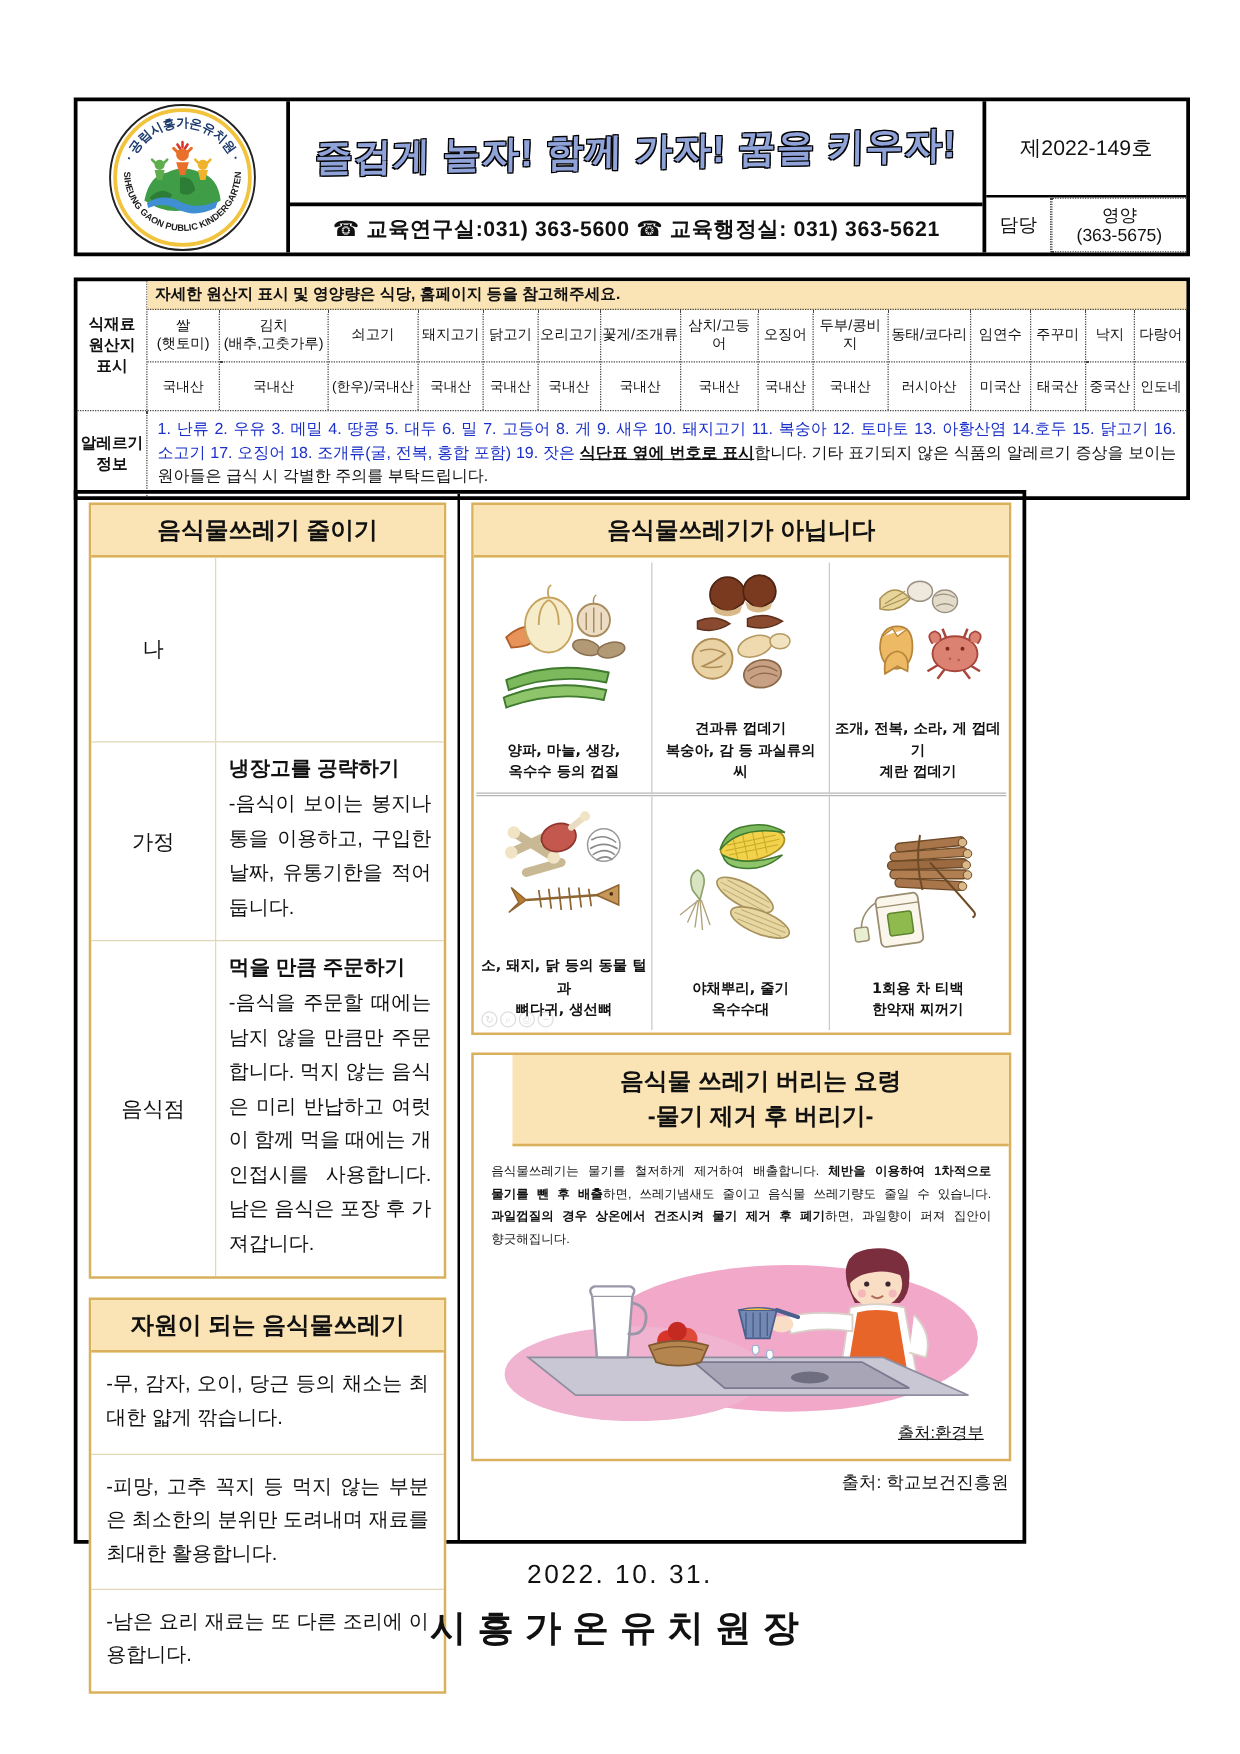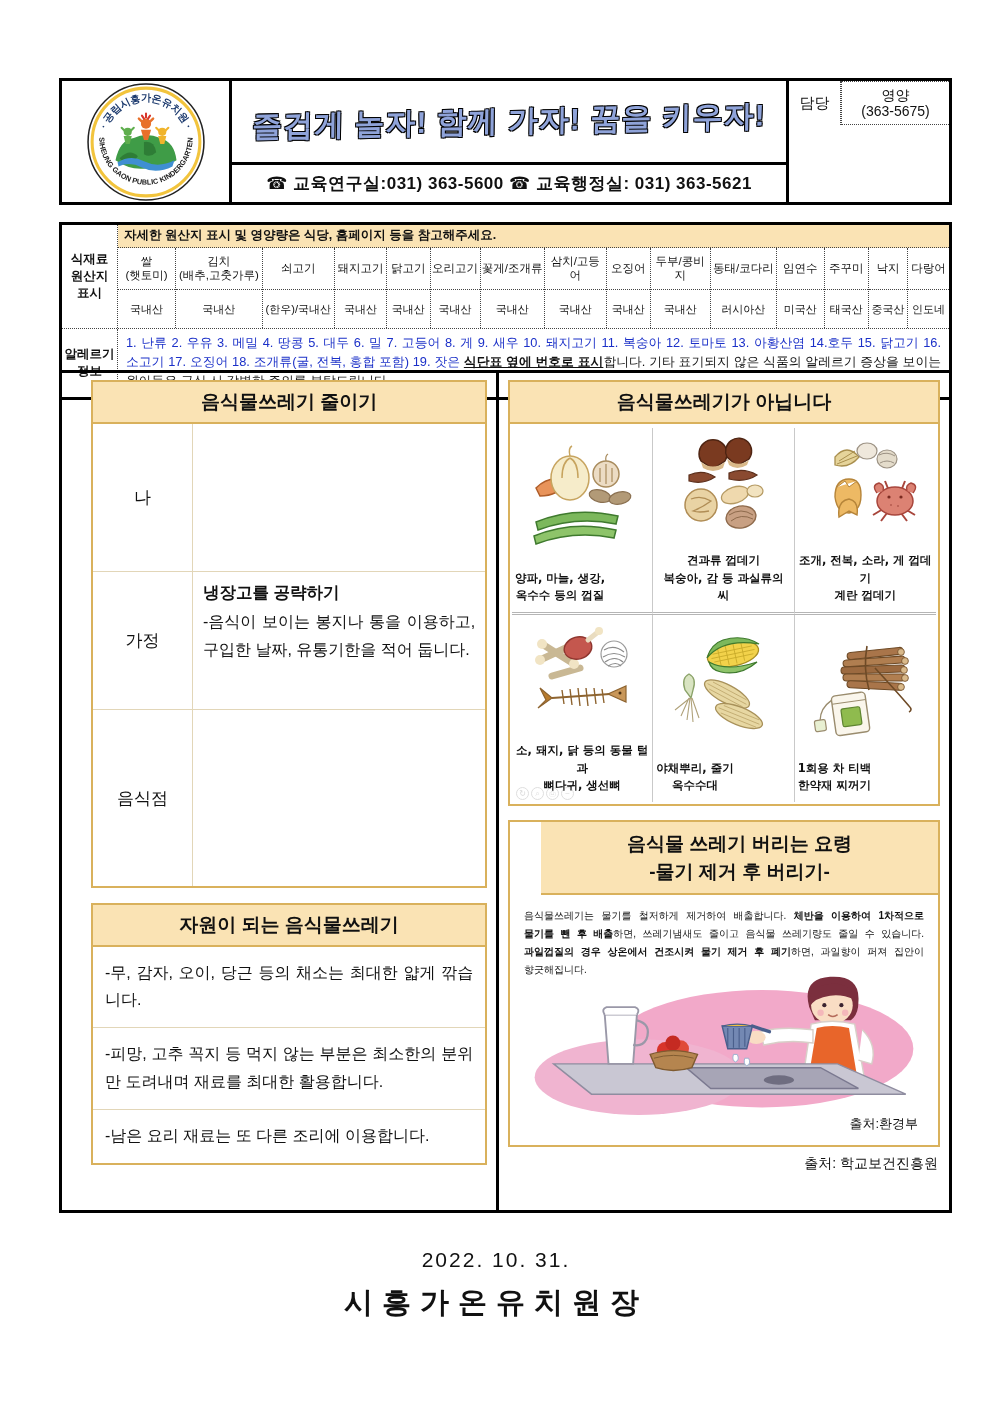--- a/index.html
+++ b/index.html
@@ -62,22 +62,22 @@
   }
   .allergy-row{ border-top:1px dotted #444; }
   .allergy-text{
     flex:1; font-size:12.8px; line-height:1.5; padding:4px 8px 6px; text-align:justify; word-break:keep-all;
   }
   .allergy-text .blue{ color:#1b30c8; }
   .allergy-text .ul{ font-weight:bold; text-decoration:underline; }
 
   
   .main-box{
-    position:absolute; left:59px; top:370px; width:893px; height:843px;
-    border:3px solid #000; display:flex;padding-left:20px;
+    position:absolute; left:59px; top:392px; width:762px; height:843px;
+    border:3px solid #000; display:flex;
   }
   .col-left{ width:437px; padding:7px 9px; }
   .main-divider{ width:3px; background:#000; }
   .col-right{ flex:1; padding:7px 9px; display:flex; flex-direction:column; }
 
   .gold-box{ border:2px solid #d9b15c; background:#fff; }
   .band{
     background:#fae3b4; text-align:center; font-weight:bold; font-size:19px;
     padding:7px 4px; border-bottom:2px solid #d9b15c;
   }
@@ -92,21 +92,21 @@
   .r-head{ font-weight:bold; font-size:16.5px; margin-bottom:4px; }
   .r-body{ font-size:16px; line-height:1.72; text-align:justify; word-break:break-all; }
 
   .resource-box{ margin-top:15px; }
   .res-item{ padding:12px 12px 14px; font-size:16px; line-height:1.7; text-align:justify; word-break:break-all; border-bottom:1px solid #e2d6b8;}
   .res-item:last-child{ border-bottom:none; }
 
   
   .nw-grid{ display:flex; flex-wrap:wrap; padding:4px 2px 2px; }
   .nw-cell{
-    width:33.33%; display:flex; flex-direction:column; align-items:flex-start; justify-content:flex-end;
+    width:33.33%; display:flex; flex-direction:column; align-items:center; justify-content:flex-end;
     border-right:1px solid #c9c9c9; padding:6px 3px 8px; position:relative; height:187px;
   }
   .nw-cell:nth-child(3n){ border-right:none; }
   .nw-cell.row1{ border-bottom:3px double #b5b5b5; }
   .nw-illus{ flex:1; display:flex; align-items:center; justify-content:center; width:100%; }
   .nw-cap{
     font-size:11.5px; font-weight:bold; text-align:center; line-height:1.5; margin-top:4px;
     font-family:"DejaVu Sans","Liberation Sans",sans-serif;
   }
   .viewer-icons{ position:absolute; left:4px; bottom:2px; display:flex; gap:2px; opacity:0.28; }
@@ -115,21 +115,21 @@
     font-size:8px; color:#777; display:flex; align-items:center; justify-content:center;
   }
 
   
   .disposal-box{ margin-top:14px; }
   .band2{ font-size:19px; line-height:1.45; padding:8px 4px;margin-left:31px; }
   .disposal-body{ padding:12px 14px 6px; position:relative; }
   .disposal-p{ font-size:10px; line-height:1.8; text-align:justify; word-break:keep-all; }
   .disposal-p .b{ font-weight:bold; }
   .disposal-illus{ display:flex; justify-content:flex-end; margin-top:-6px; }
-  .env-source{ text-align:right; font-size:13px; padding:0 6px 6px; }
+  .env-source{ text-align:right; font-size:13px; padding:0 6px 6px;text-decoration:underline; }
   .right-source{ text-align:right; font-size:14px; margin-top:8px; padding-right:2px; }
 
   
   .footer-date{
     position:absolute; top:1248px; left:0; width:100%;
     text-align:center; font-size:21px; letter-spacing:2px;
   }
   .footer-sign{
     position:absolute; top:1283px; left:0; width:100%;
     text-align:center; font-size:29px; font-weight:bold; letter-spacing:9px;
@@ -175,20 +175,21 @@
         </g>
       </svg>
     </div>
     <div class="mid-cell">
       <div class="slogan-area">
         <div class="slogan">즐겁게 놀자! 함께 가자! 꿈을 키우자!</div>
       </div>
       <div class="phone-row">☎ 교육연구실:031) 363-5600  ☎ 교육행정실: 031) 363-5621</div>
     </div>
     <div class="right-cell">
+      <div class="doc-no">제2022-149호</div>
       <div class="manager-row">
         <div class="mg-label">담당</div>
         <div class="mg-value pre">영양
 (363-5675)</div>
       </div>
     </div>
   </div>
 
   <div class="info-table">
     <div class="it-row">
@@ -282,20 +283,24 @@
         </div>
         <div class="reduce-row" style="min-height:138px">
           <div class="r-label">가정</div>
           <div class="r-content">
             <div class="r-head">냉장고를 공략하기</div>
             <div class="r-body">-음식이 보이는 봉지나 통을 이용하고, 구입한 날짜, 유통기한을 적어 둡니다.</div>
           </div>
         </div>
         <div class="reduce-row" style="min-height:176px">
           <div class="r-label">음식점</div>
+          <div class="r-content">
+            <div class="r-head">먹을 만큼 주문하기</div>
+            <div class="r-body">-음식을 주문할 때에는 남지 않을 만큼만 주문합니다. 먹지 않는 음식은 미리 반납하고 여럿이 함께 먹을 때에는 개인접시를 사용합니다. 남은 음식은 포장 후 가져갑니다.</div>
+          </div>
         </div>
       </div>
 
       <div class="gold-box resource-box">
         <div class="band">자원이 되는 음식물쓰레기</div>
         <div class="res-item">-무, 감자, 오이, 당근 등의 채소는 최대한 얇게 깎습니다.</div>
         <div class="res-item">-피망, 고추 꼭지 등 먹지 않는 부분은 최소한의 분위만 도려내며 재료를 최대한 활용합니다.</div>
         <div class="res-item">-남은 요리 재료는 또 다른 조리에 이용합니다.</div>
       </div>
     </div>

